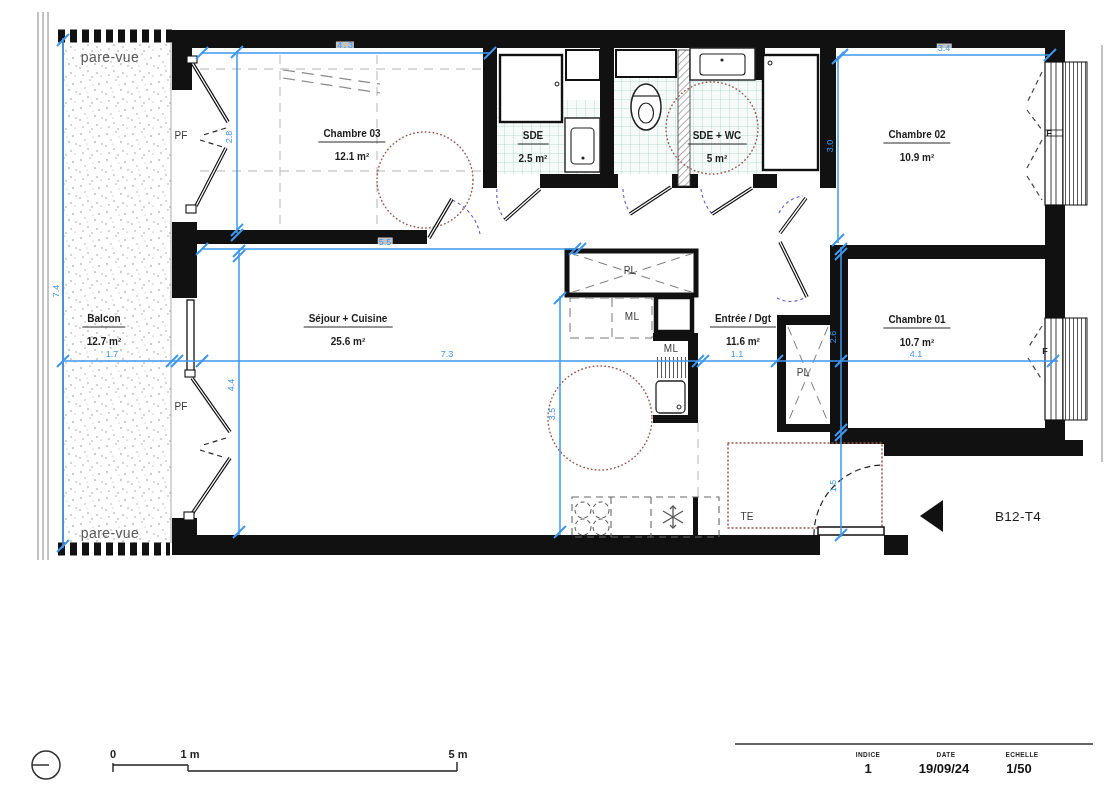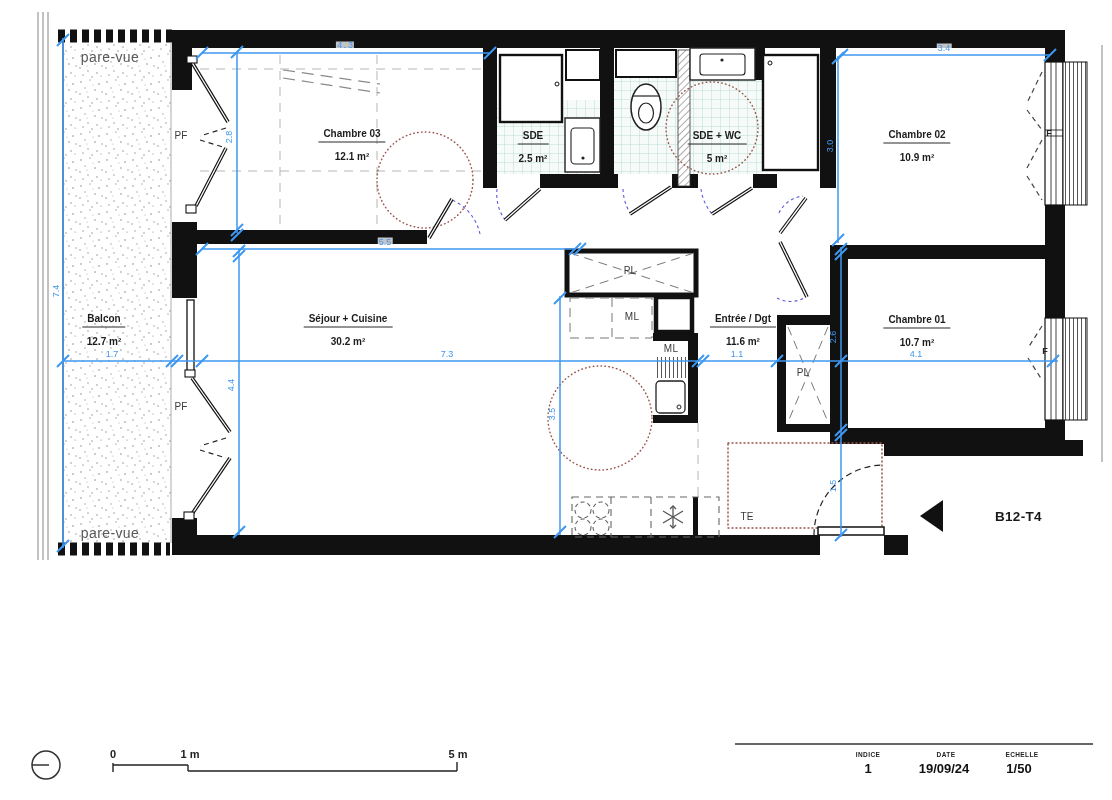--- a/index.html
+++ b/index.html
@@ -15,21 +15,21 @@
   .room-label .name{border-bottom:1.2px solid #2a2a2a;padding:0 5px 1px;}
   .room-label .area{padding-top:7px;text-align:right;}
   .dim{position:absolute;transform:translate(-50%,-50%);font-size:9px;color:var(--dim);
       background:rgba(255,255,255,.75);padding:0 1px;line-height:1;white-space:nowrap;}
   .dim.v{transform:translate(-50%,-50%) rotate(-90deg);background:transparent;}
   .tag{position:absolute;transform:translate(-50%,-50%);font-size:10px;color:#3a3a3a;
       font-weight:500;letter-spacing:.2px;white-space:nowrap;line-height:1;}
   .tag.parevue{color:#5a5a5a;font-size:14px;letter-spacing:.4px;}
   .tag.f-tag{font-size:9px;font-weight:700;color:#222;}
   .unit-label{position:absolute;left:967px;top:516px;transform:translateY(-50%);
-      font-size:13.5px;font-weight:700;color:#1a1a1a;letter-spacing:.3px;padding-left:28px;}
+      font-size:13.5px;font-weight:400;color:#1a1a1a;letter-spacing:.3px;padding-left:28px;}
   .scale-num{position:absolute;transform:translate(-50%,-100%);font-size:11px;font-weight:600;color:#222;}
   .tb-small{position:absolute;transform:translate(-50%,-50%);font-size:6.5px;font-weight:700;
       letter-spacing:.4px;color:#222;}
   .tb-val{position:absolute;transform:translate(-50%,-50%);font-size:13px;font-weight:600;color:#111;}
 </style>
 </head>
 <body>
 
 <div class="canvas">
 <svg width="1112" height="800" viewBox="0 0 1112 800">
@@ -336,21 +336,21 @@
       <div class="room-label" style="left: 917px; top: 146px;">
         <div class="name">Chambre 02</div>
         <div class="area">10.9 m²</div>
       </div>
       <div class="room-label" style="left: 104px; top: 330px;">
         <div class="name">Balcon</div>
         <div class="area">12.7 m²</div>
       </div>
       <div class="room-label" style="left: 348px; top: 330px;">
         <div class="name">Séjour + Cuisine</div>
-        <div class="area">30.2 m²</div>
+        <div class="area">25.6 m²</div>
       </div>
       <div class="room-label" style="left: 731px; top: 330px; margin-left: 12px;">
         <div class="name">Entrée / Dgt</div>
         <div class="area">11.6 m²</div>
       </div>
       <div class="room-label" style="left: 917px; top: 331px;">
         <div class="name">Chambre 01</div>
         <div class="area">10.7 m²</div>
       </div>
       <div class="dim" style="left: 345px; top: 46px; font-family: Liberation Mono, monospace;">4.3</div>

